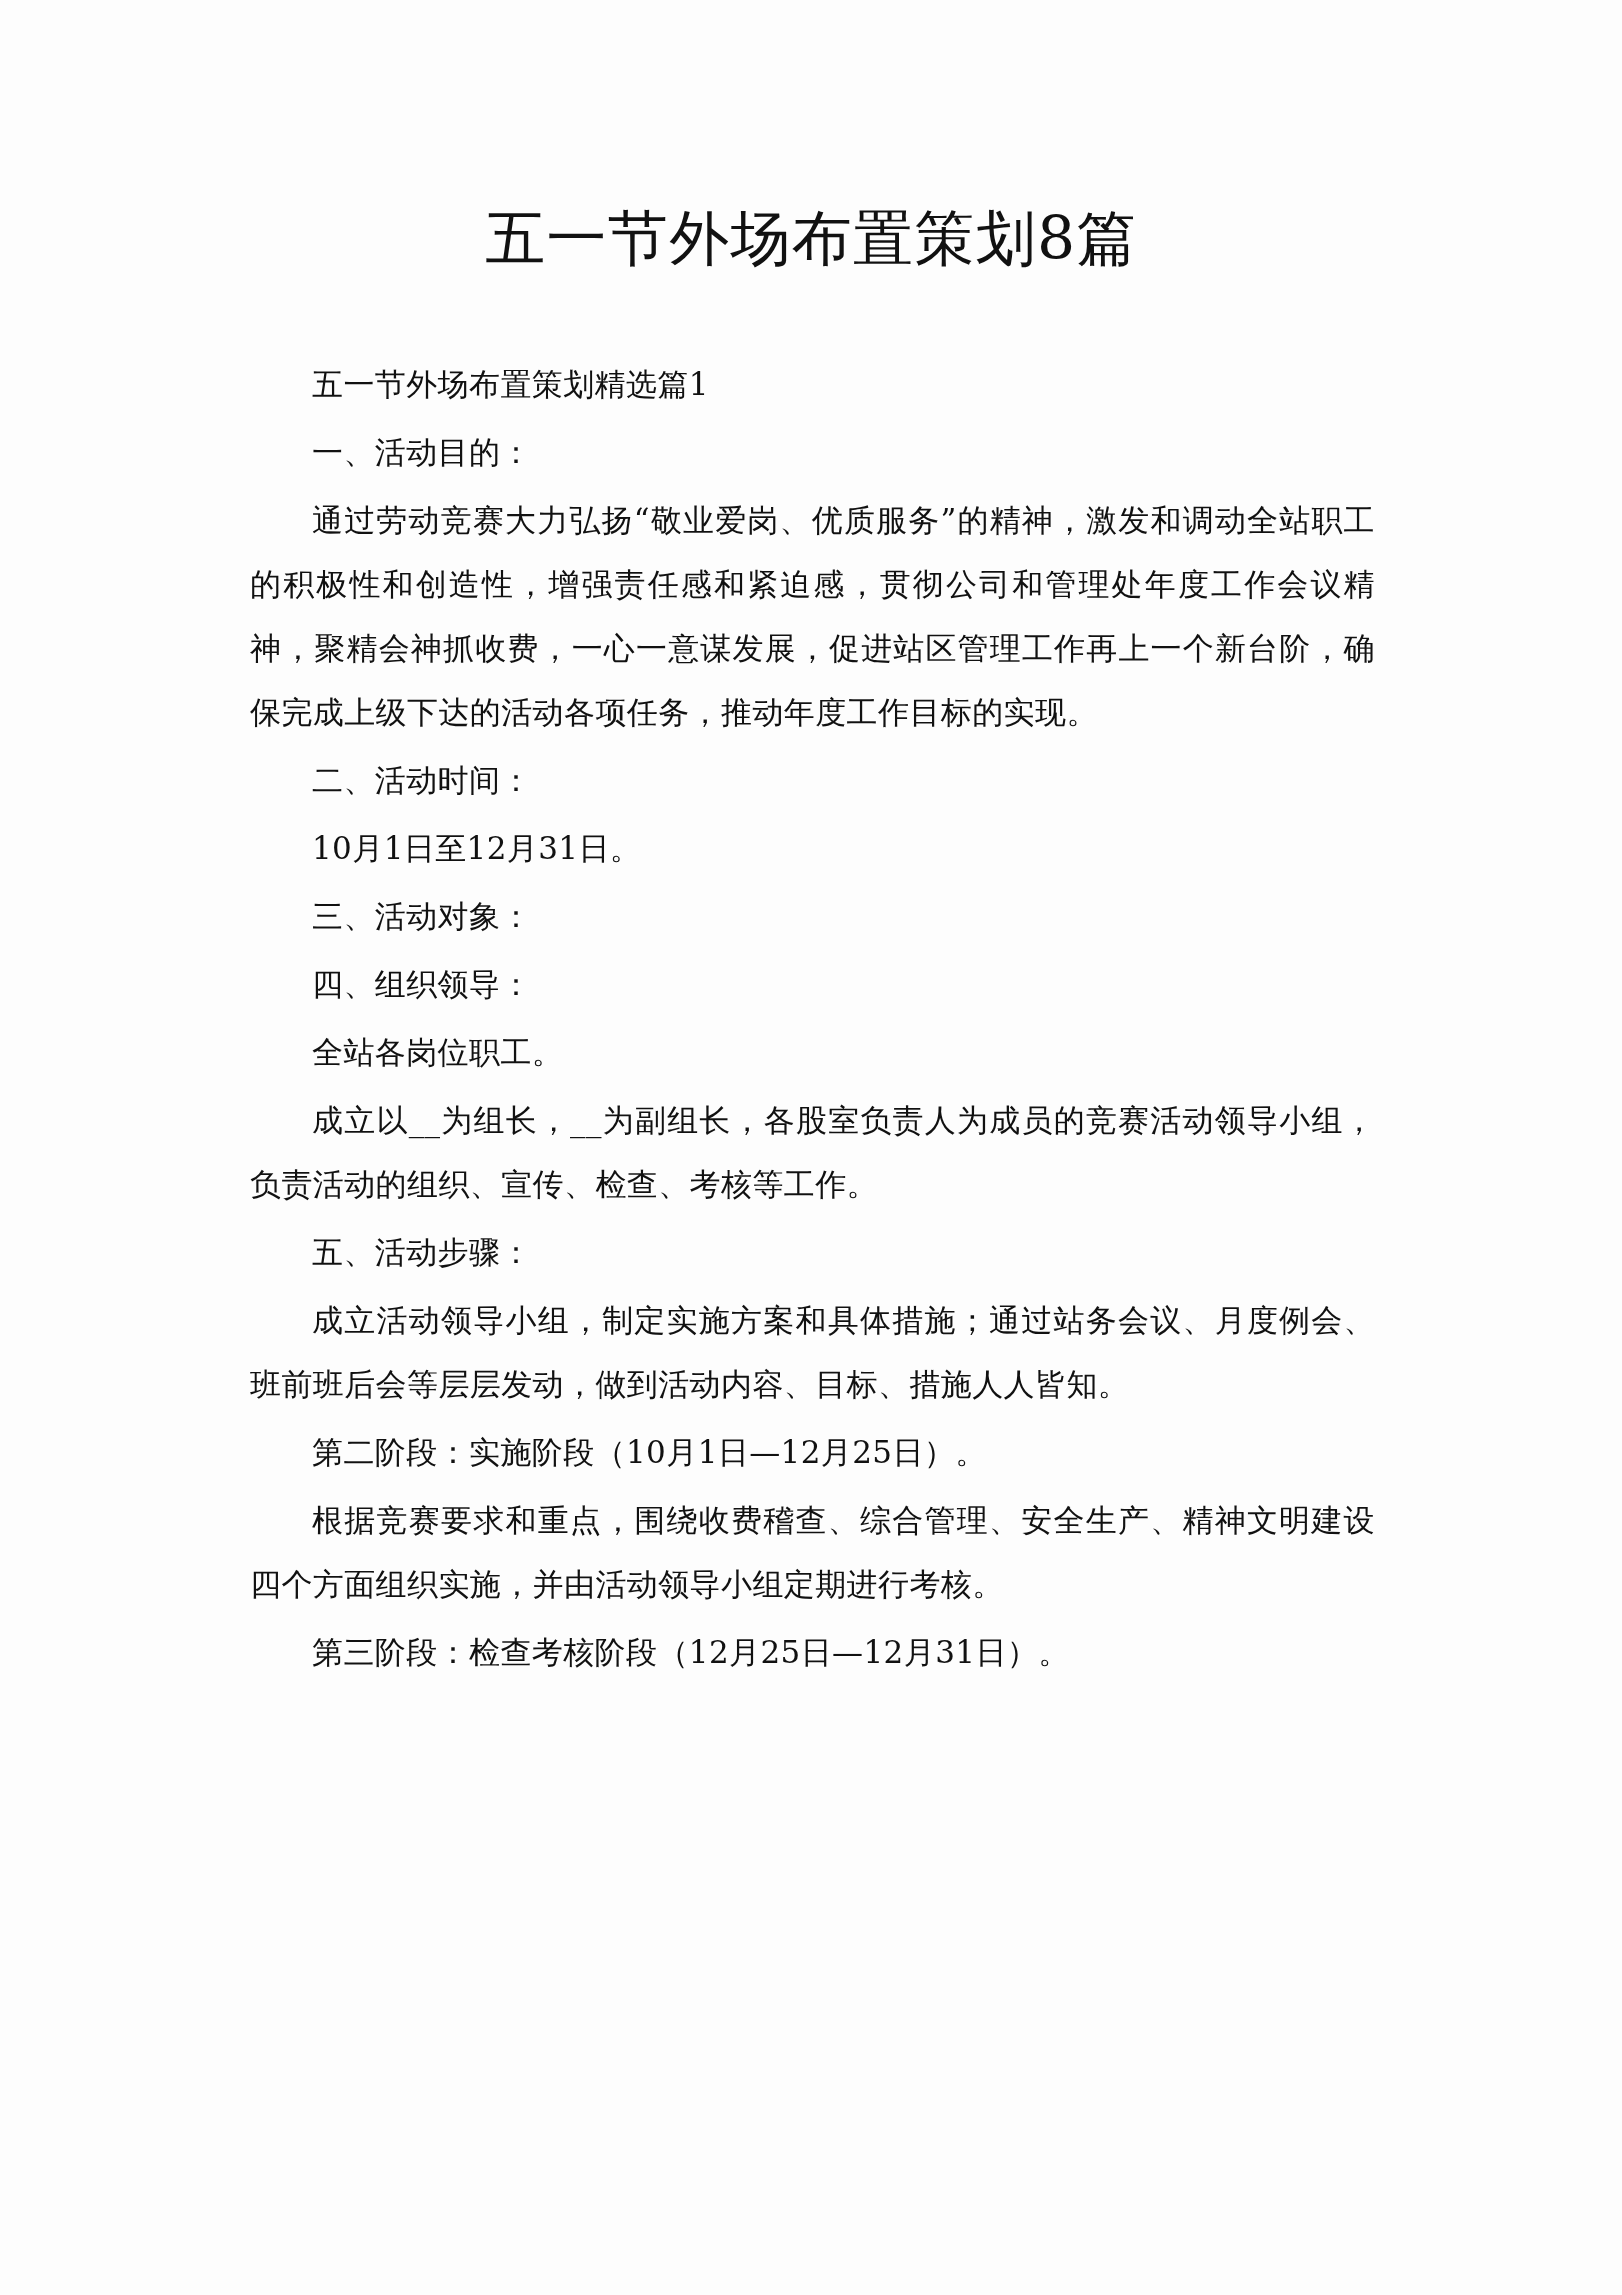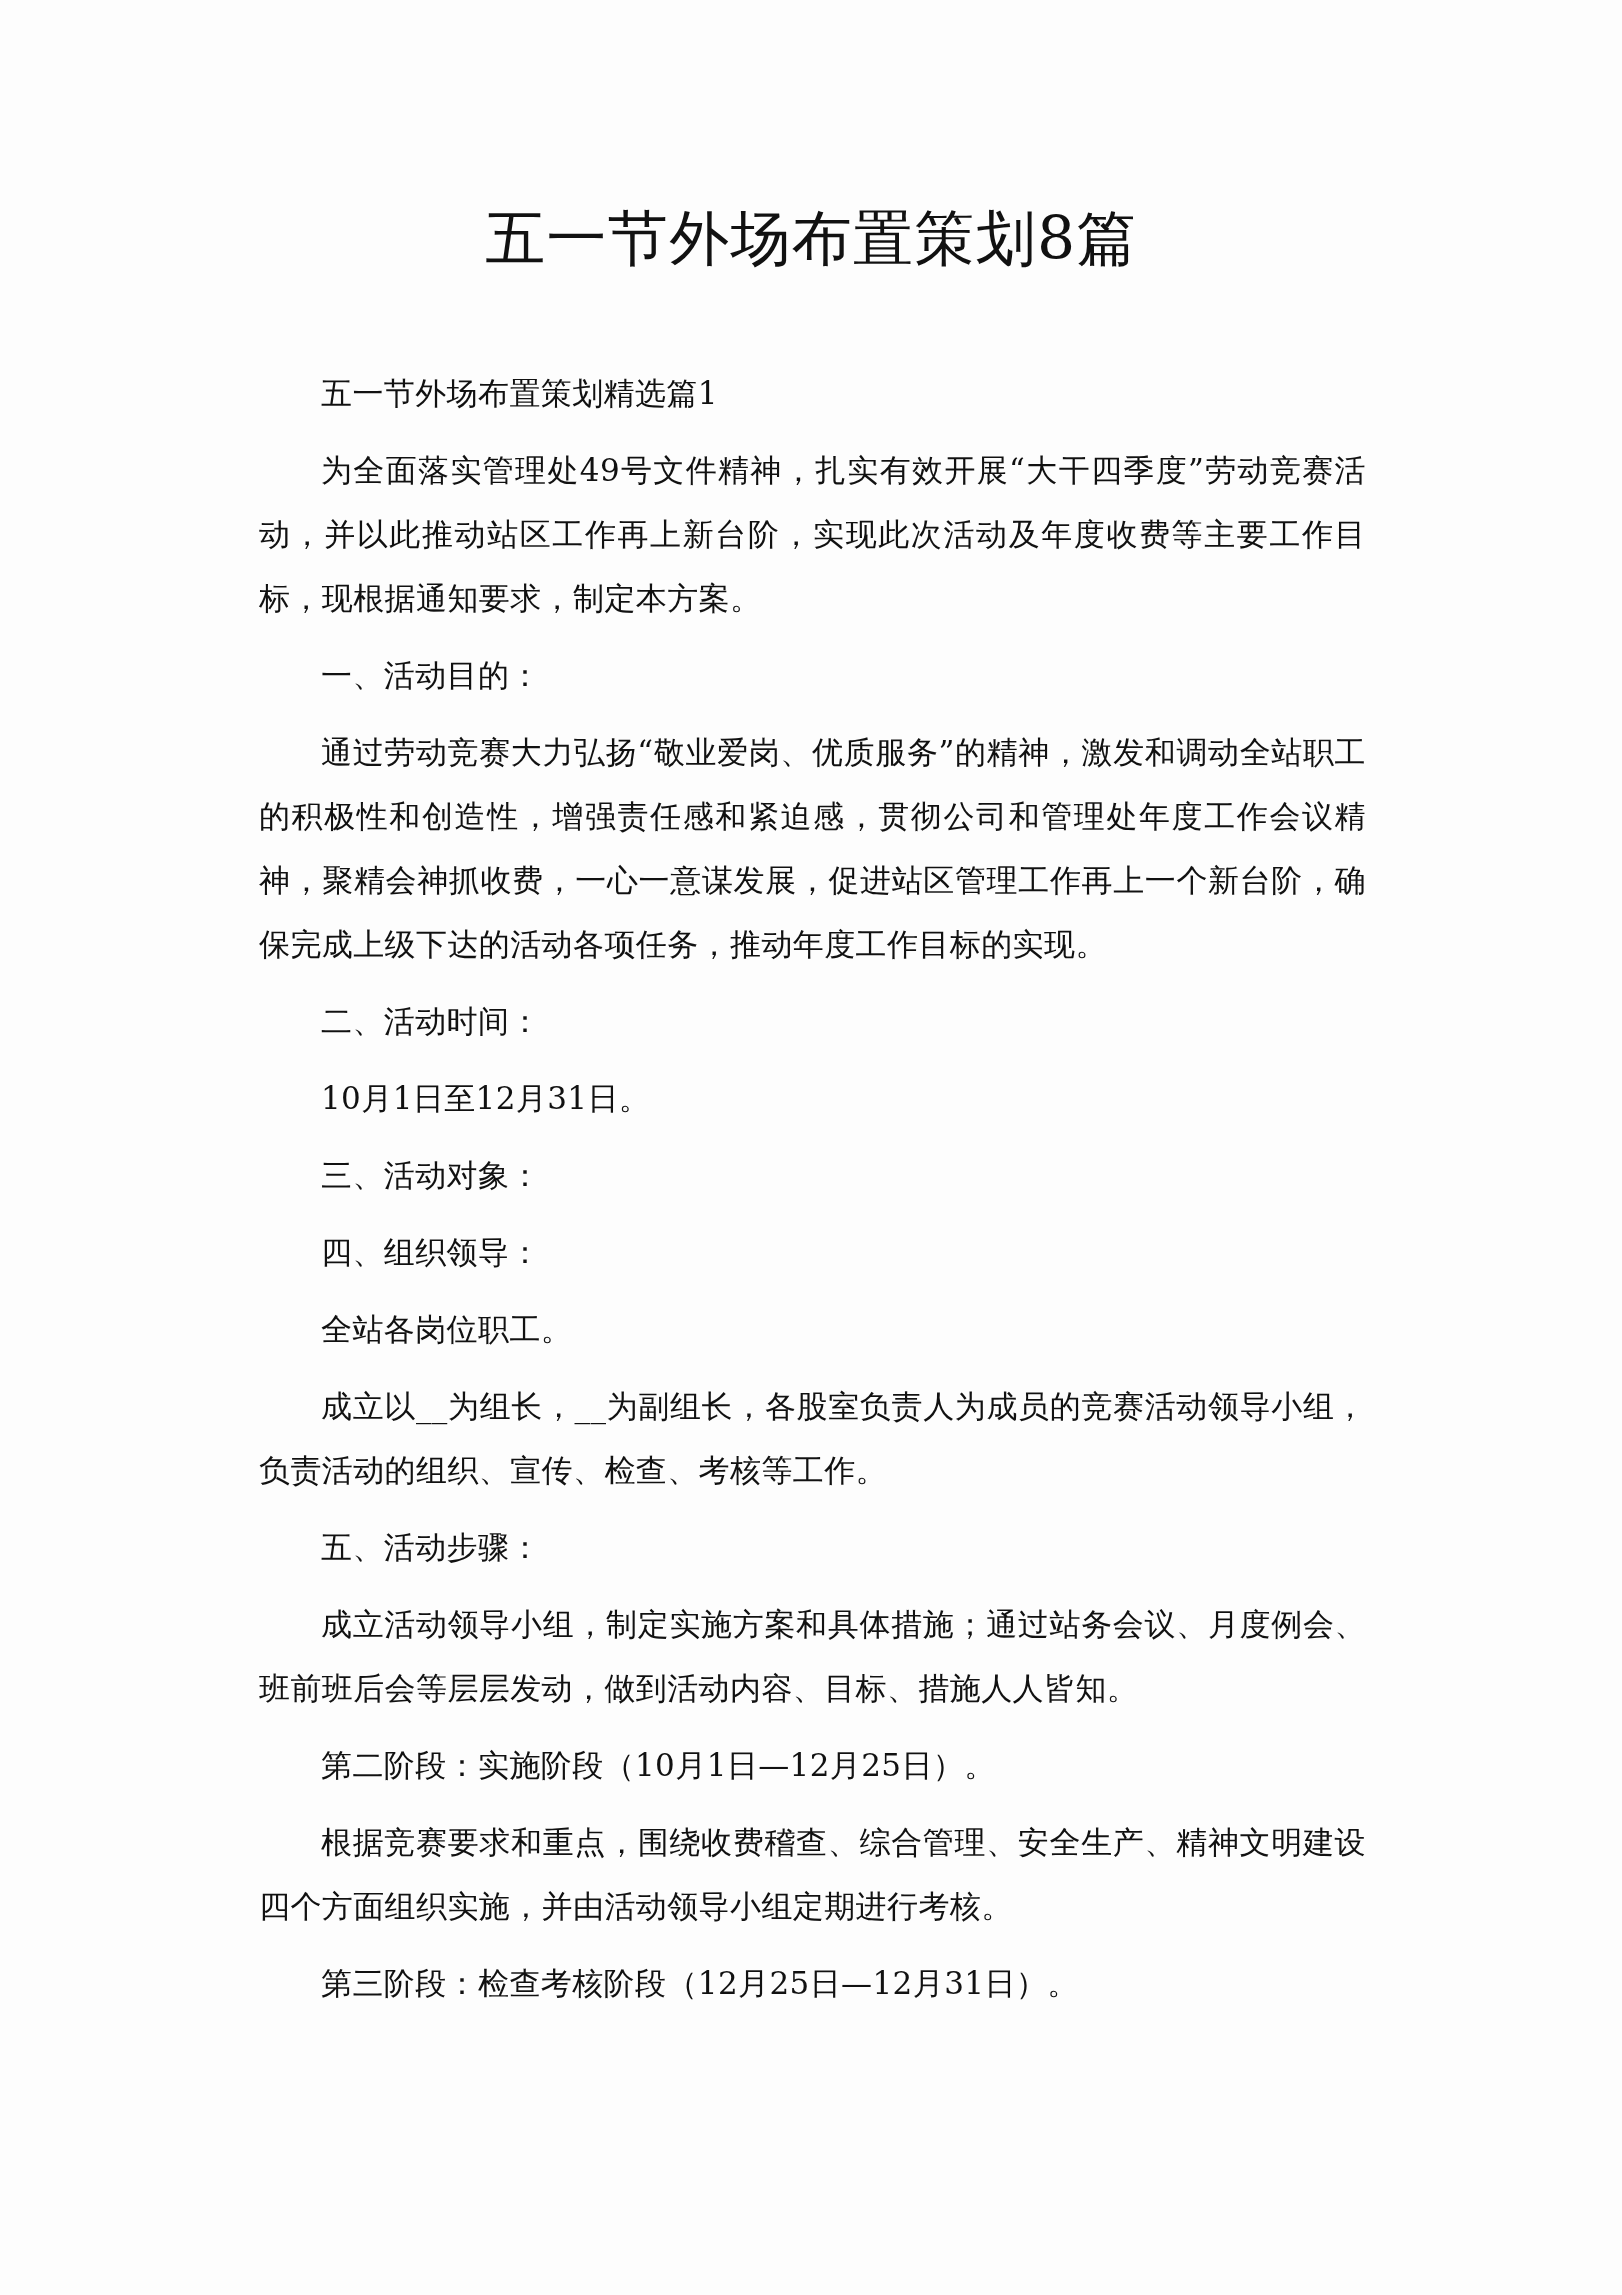--- a/index.html
+++ b/index.html
@@ -39,33 +39,32 @@
       left: 246px;
       top: 348px;
       width: 1133px;
       font-size: 31px;
       line-height: 64px;
       text-align: justify;
       text-justify: inter-character;
       letter-spacing: 0.4px;
     }
     .body-text p {
-      margin: 13px;
+      margin: 4px;
       text-indent: 2em;
     }
   </style>
 </head>
 <body>
 
 <div class="page">
   <h1 class="doc-title">五一节外场布置策划8篇</h1>
 
   <div class="body-text">
     <p>五一节外场布置策划精选篇1</p>
-    <p>为全面落实管理处49号文件精神，扎实有效开展“大干四季度”劳动竞赛活动，并以此推动站区工作再上新台阶，实现此次活动及年度收费等主要工作目标，现根据通知要求，制定本方案。</p>
     <p>一、活动目的：</p>
     <p>通过劳动竞赛大力弘扬“敬业爱岗、优质服务”的精神，激发和调动全站职工的积极性和创造性，增强责任感和紧迫感，贯彻公司和管理处年度工作会议精神，聚精会神抓收费，一心一意谋发展，促进站区管理工作再上一个新台阶，确保完成上级下达的活动各项任务，推动年度工作目标的实现。</p>
     <p>二、活动时间：</p>
     <p>10月1日至12月31日。</p>
     <p>三、活动对象：</p>
     <p>四、组织领导：</p>
     <p>全站各岗位职工。</p>
     <p>成立以__为组长，__为副组长，各股室负责人为成员的竞赛活动领导小组，负责活动的组织、宣传、检查、考核等工作。</p>
     <p>五、活动步骤：</p>
     <p>成立活动领导小组，制定实施方案和具体措施；通过站务会议、月度例会、班前班后会等层层发动，做到活动内容、目标、措施人人皆知。</p>

